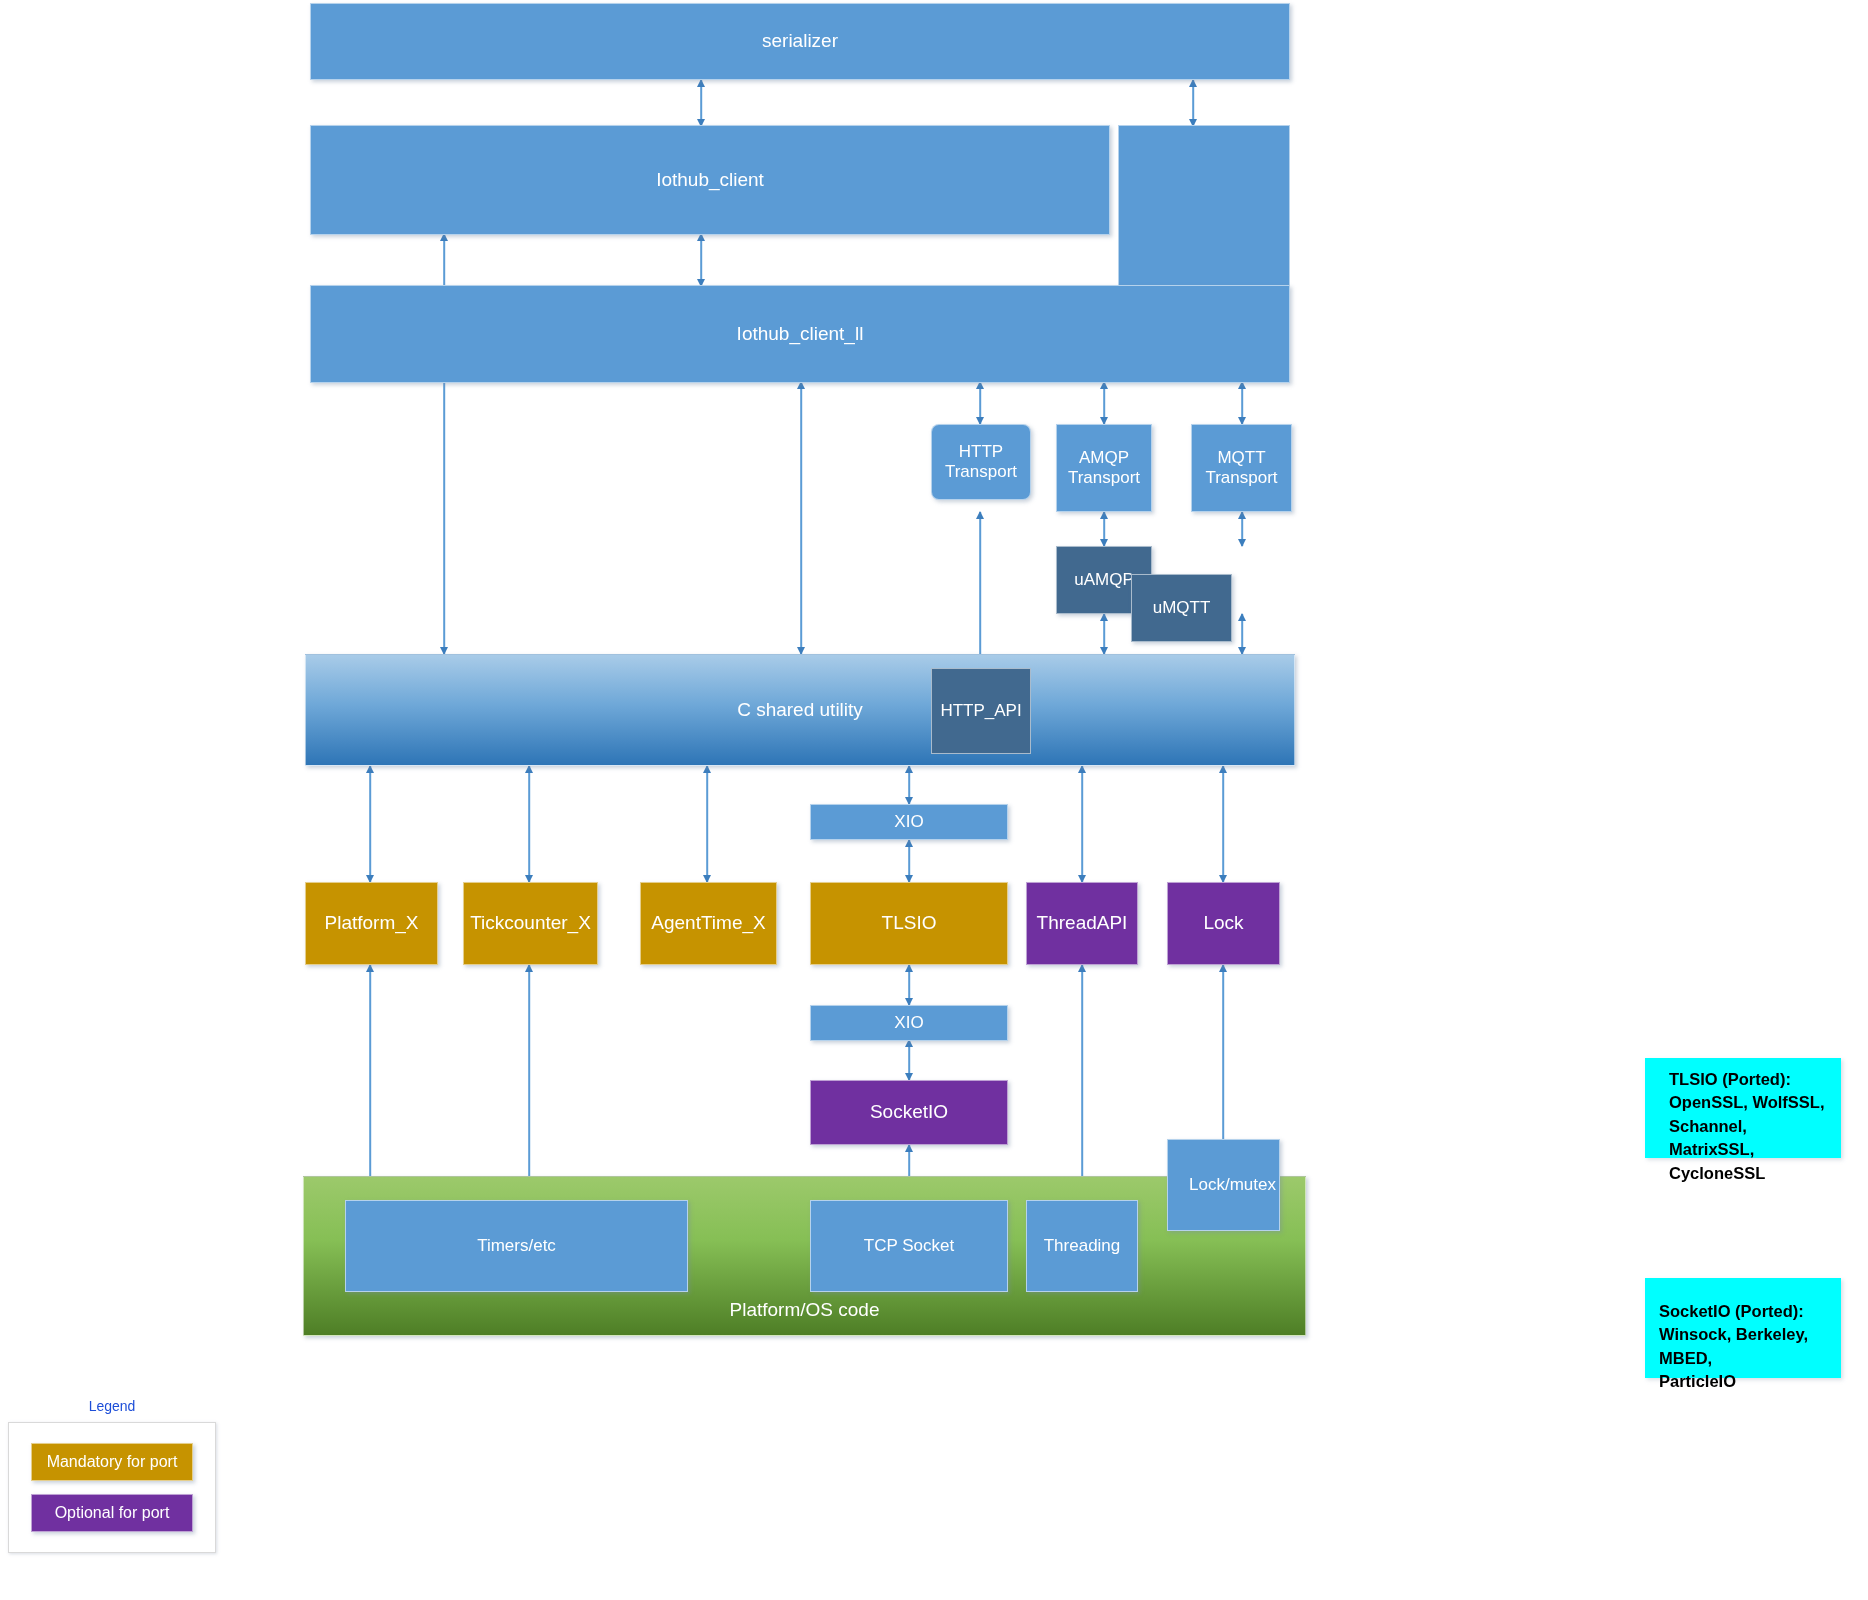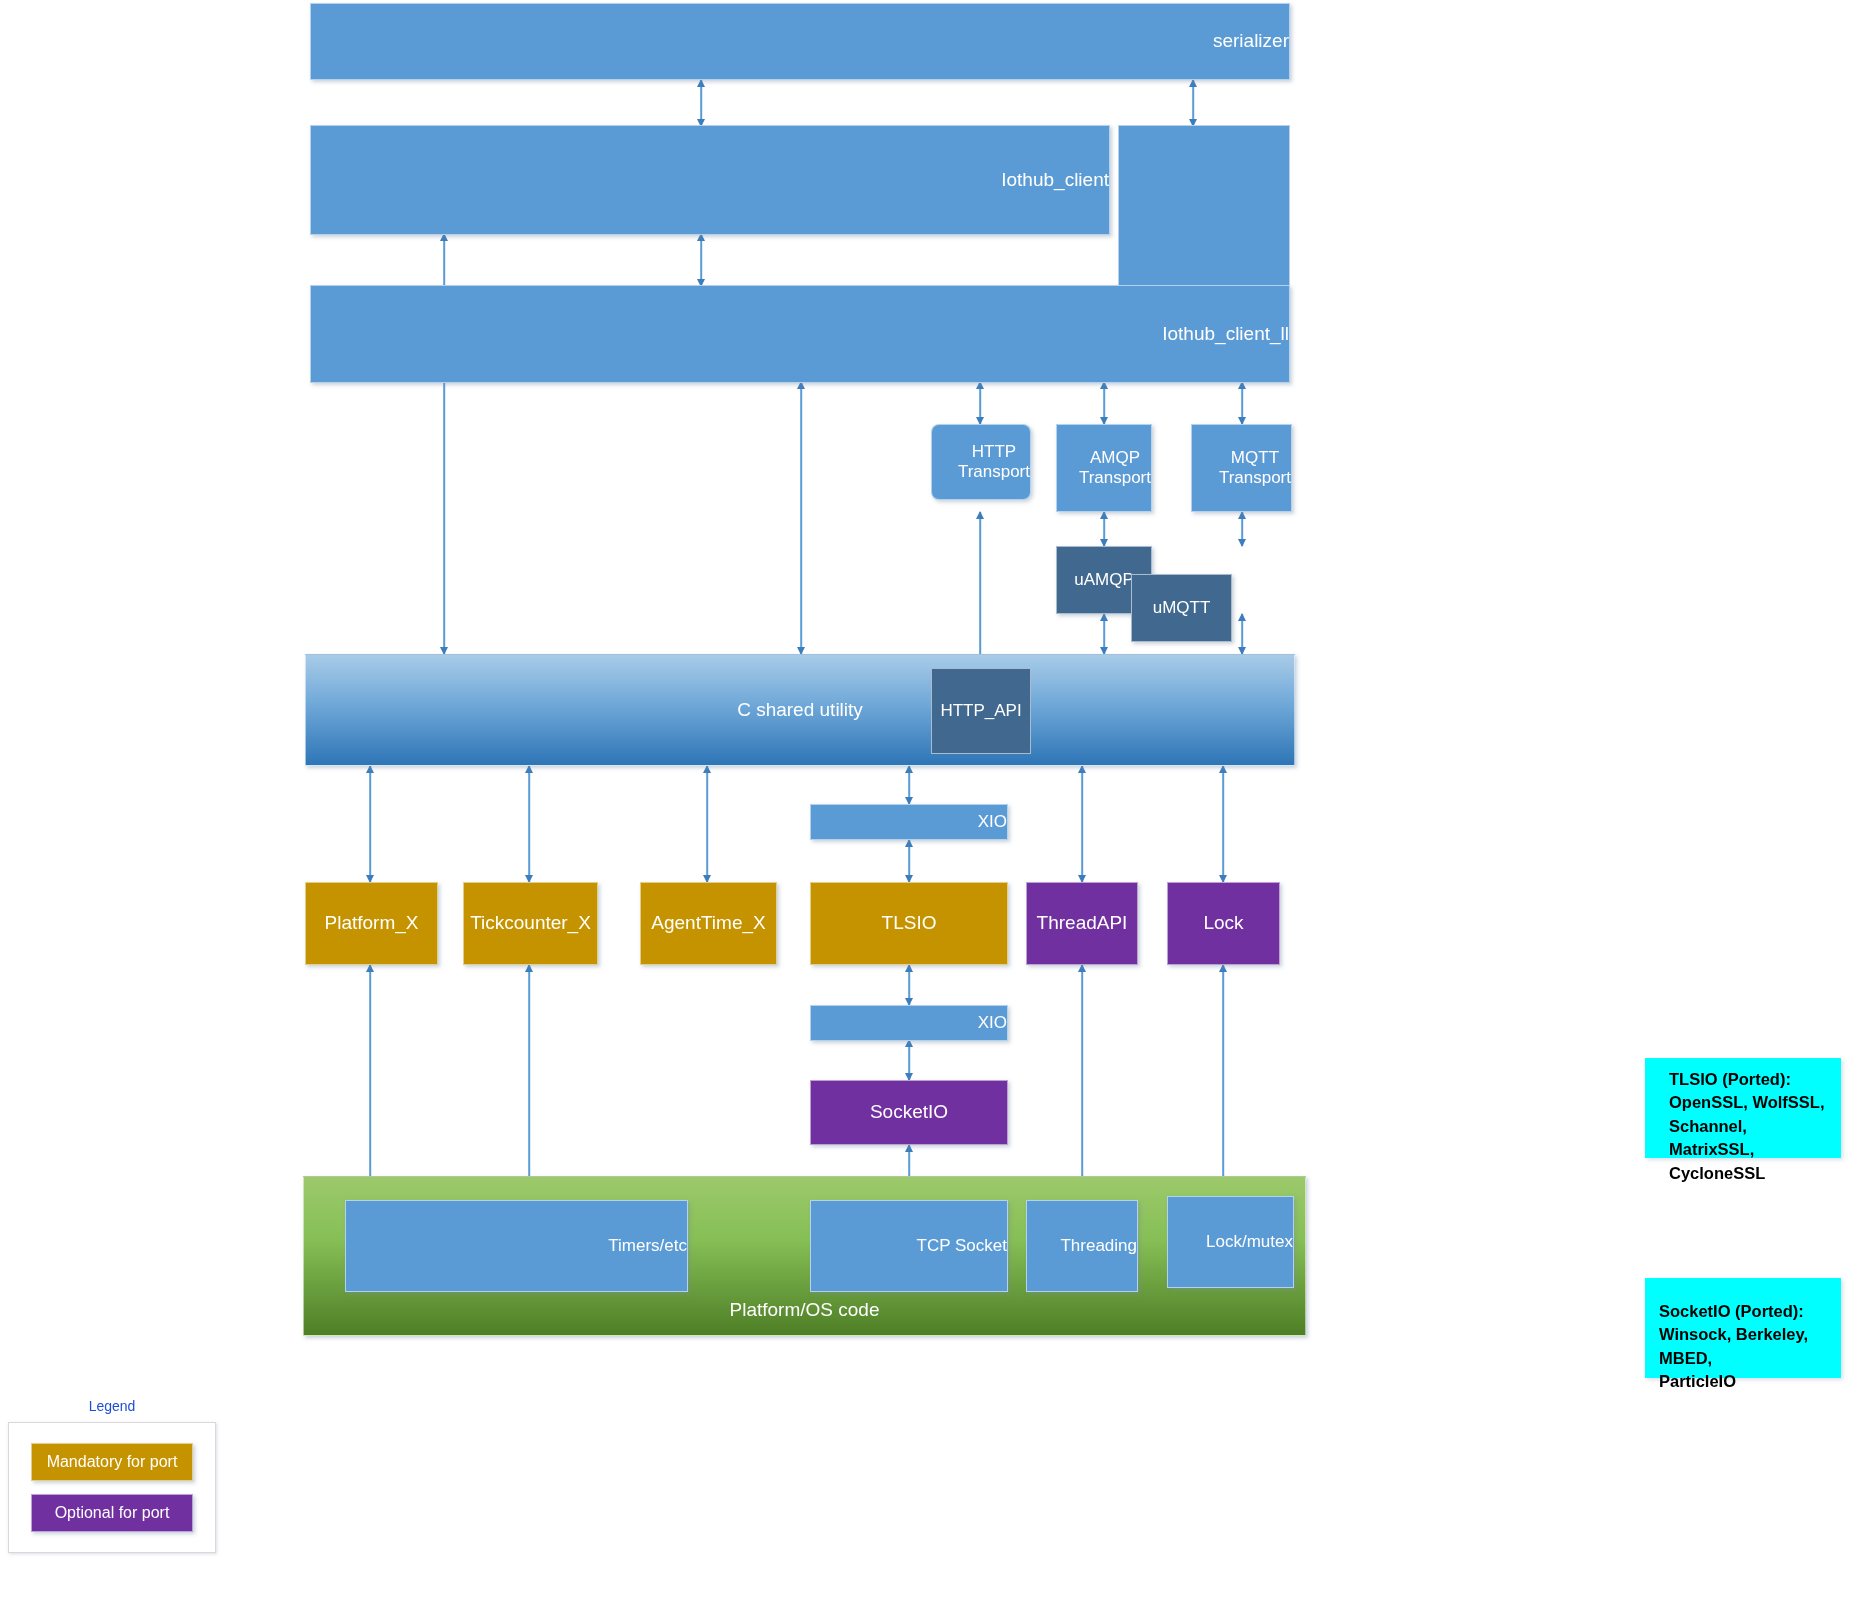--- a/index.html
+++ b/index.html
@@ -24,21 +24,21 @@
     align-items: center;
     justify-content: center;
     text-align: center;
     color: #ffffff;
     line-height: 1.18;
     box-shadow: 2px 2px 4px rgba(120,140,165,0.40);
     border: 1px solid rgba(255,255,255,0.55);
     white-space: pre-line;
   }
 
-  .blue      { background: #5b9bd5; justify-content: flex-end; }
+  .blue      { background: #5b9bd5; }
   .darkblue  { background: #41698f; }
   .gold      { background: #c69300; }
   .purple    { background: #7030a0; }
   .midblue   { background: #4f81bd; }
 
   
   .gradband {
     background: linear-gradient(to bottom, #a8cbe8 0%, #6fa8d8 45%, #2e75b6 100%);
   }
   
@@ -359,21 +359,21 @@
 
   <div class="box blue label-sm" style="left:345px; top:1200px; width:343px; height:92px;">
     <span>Timers/etc</span>
   </div>
   <div class="box blue label-sm" style="left:810px; top:1200px; width:198px; height:92px;">
     <span>TCP Socket</span>
   </div>
   <div class="box blue label-sm" style="left:1026px; top:1200px; width:112px; height:92px;">
     <span>Threading</span>
   </div>
-  <div class="box blue label-sm" style="left:1167px; top:1196px; width:127px; height:92px;padding-left:18px;">
+  <div class="box blue label-sm" style="left:1167px; top:1139px; width:113px; height:92px;padding-left:18px;">
     <span>Lock/mutex</span>
   </div>
 
   <div class="note" style="left:1645px; top:1058px; width:196px; height:100px;padding-left:24px;">TLSIO (Ported):
 OpenSSL, WolfSSL,
 Schannel, MatrixSSL,
 CycloneSSL</div>
   <div class="note" style="left:1645px; top:1278px; width:196px; height:100px; padding-top:22px;">SocketIO (Ported):
 Winsock, Berkeley, MBED,
 ParticleIO</div>

